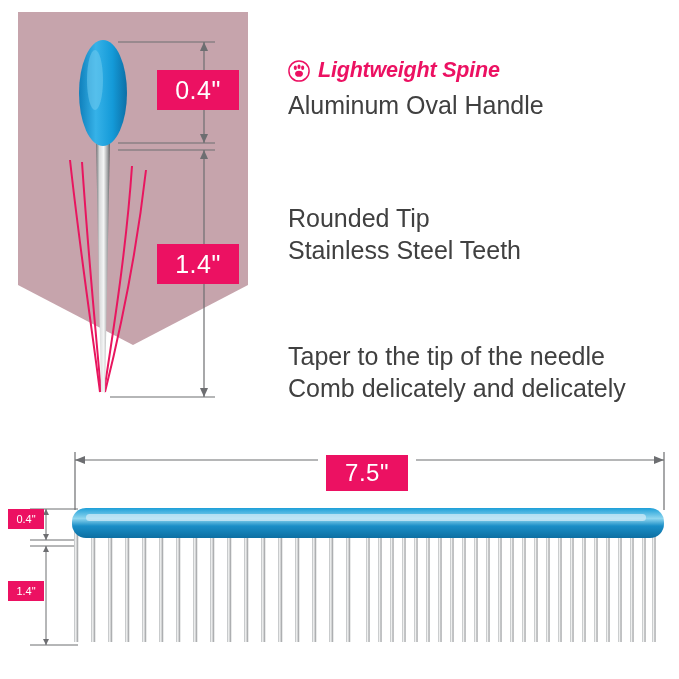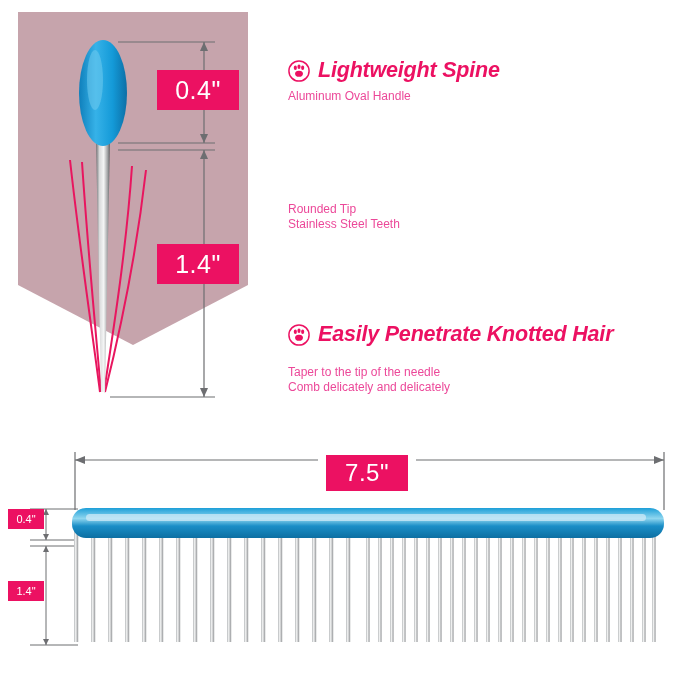--- a/index.html
+++ b/index.html
@@ -43,22 +43,22 @@
     white-space: nowrap;
   }
   .feature-title {
     font-style: italic;
     font-weight: bold;
     color: #ec1162;
     font-size: 21.5px;
     letter-spacing: -0.2px;
   }
   .feature-line {
-    color: #ec4899;
-    font-size: 12px;
+    color: #404040;
+    font-size: 25px;
     white-space: nowrap;
     line-height: 1.28;
   }
   .feat1 { top: 58px; }
   .feat2 { top: 186px; }
   .feat3 { top: 322px; }
 
   .paw {
     width: 22px;
     height: 22px;
@@ -210,30 +210,20 @@
     </div>
     <div class="feature-line" style="margin-top:6px;">Aluminum Oval Handle</div>
   </div>
 
   <div class="feature feat2">
     <div class="feature-line" style="margin-top:16px;">Rounded Tip</div>
     <div class="feature-line">Stainless Steel Teeth</div>
   </div>
 
   <div class="feature feat3">
-    <div class="feature-head">
-      <svg class="paw" viewBox="0 0 24 24">
-        <circle cx="12" cy="12" r="11" fill="none" stroke="#ec1162" stroke-width="1.6"></circle>
-        <ellipse cx="8" cy="8.5" rx="1.7" ry="2.4" fill="#ec1162"></ellipse>
-        <ellipse cx="12" cy="7.4" rx="1.7" ry="2.5" fill="#ec1162"></ellipse>
-        <ellipse cx="16" cy="8.5" rx="1.7" ry="2.4" fill="#ec1162"></ellipse>
-        <ellipse cx="12" cy="15" rx="4.3" ry="3.4" fill="#ec1162"></ellipse>
-      </svg>
-      <span class="feature-title">Easily Penetrate Knotted Hair</span>
-    </div>
     <div class="feature-line" style="margin-top:18px;">Taper to the tip of the needle</div>
     <div class="feature-line">Comb delicately and delicately</div>
   </div>
 
   <div class="bottom-pane">
     <svg width="679" height="249" viewBox="0 0 679 249">
 
       <line x1="75" y1="30" x2="318" y2="30" stroke="#6d6e71" stroke-width="1.2"></line>
       <line x1="416" y1="30" x2="664" y2="30" stroke="#6d6e71" stroke-width="1.2"></line>
       <path d="M75 30 l10 -4 v8 z" fill="#6d6e71"></path>

